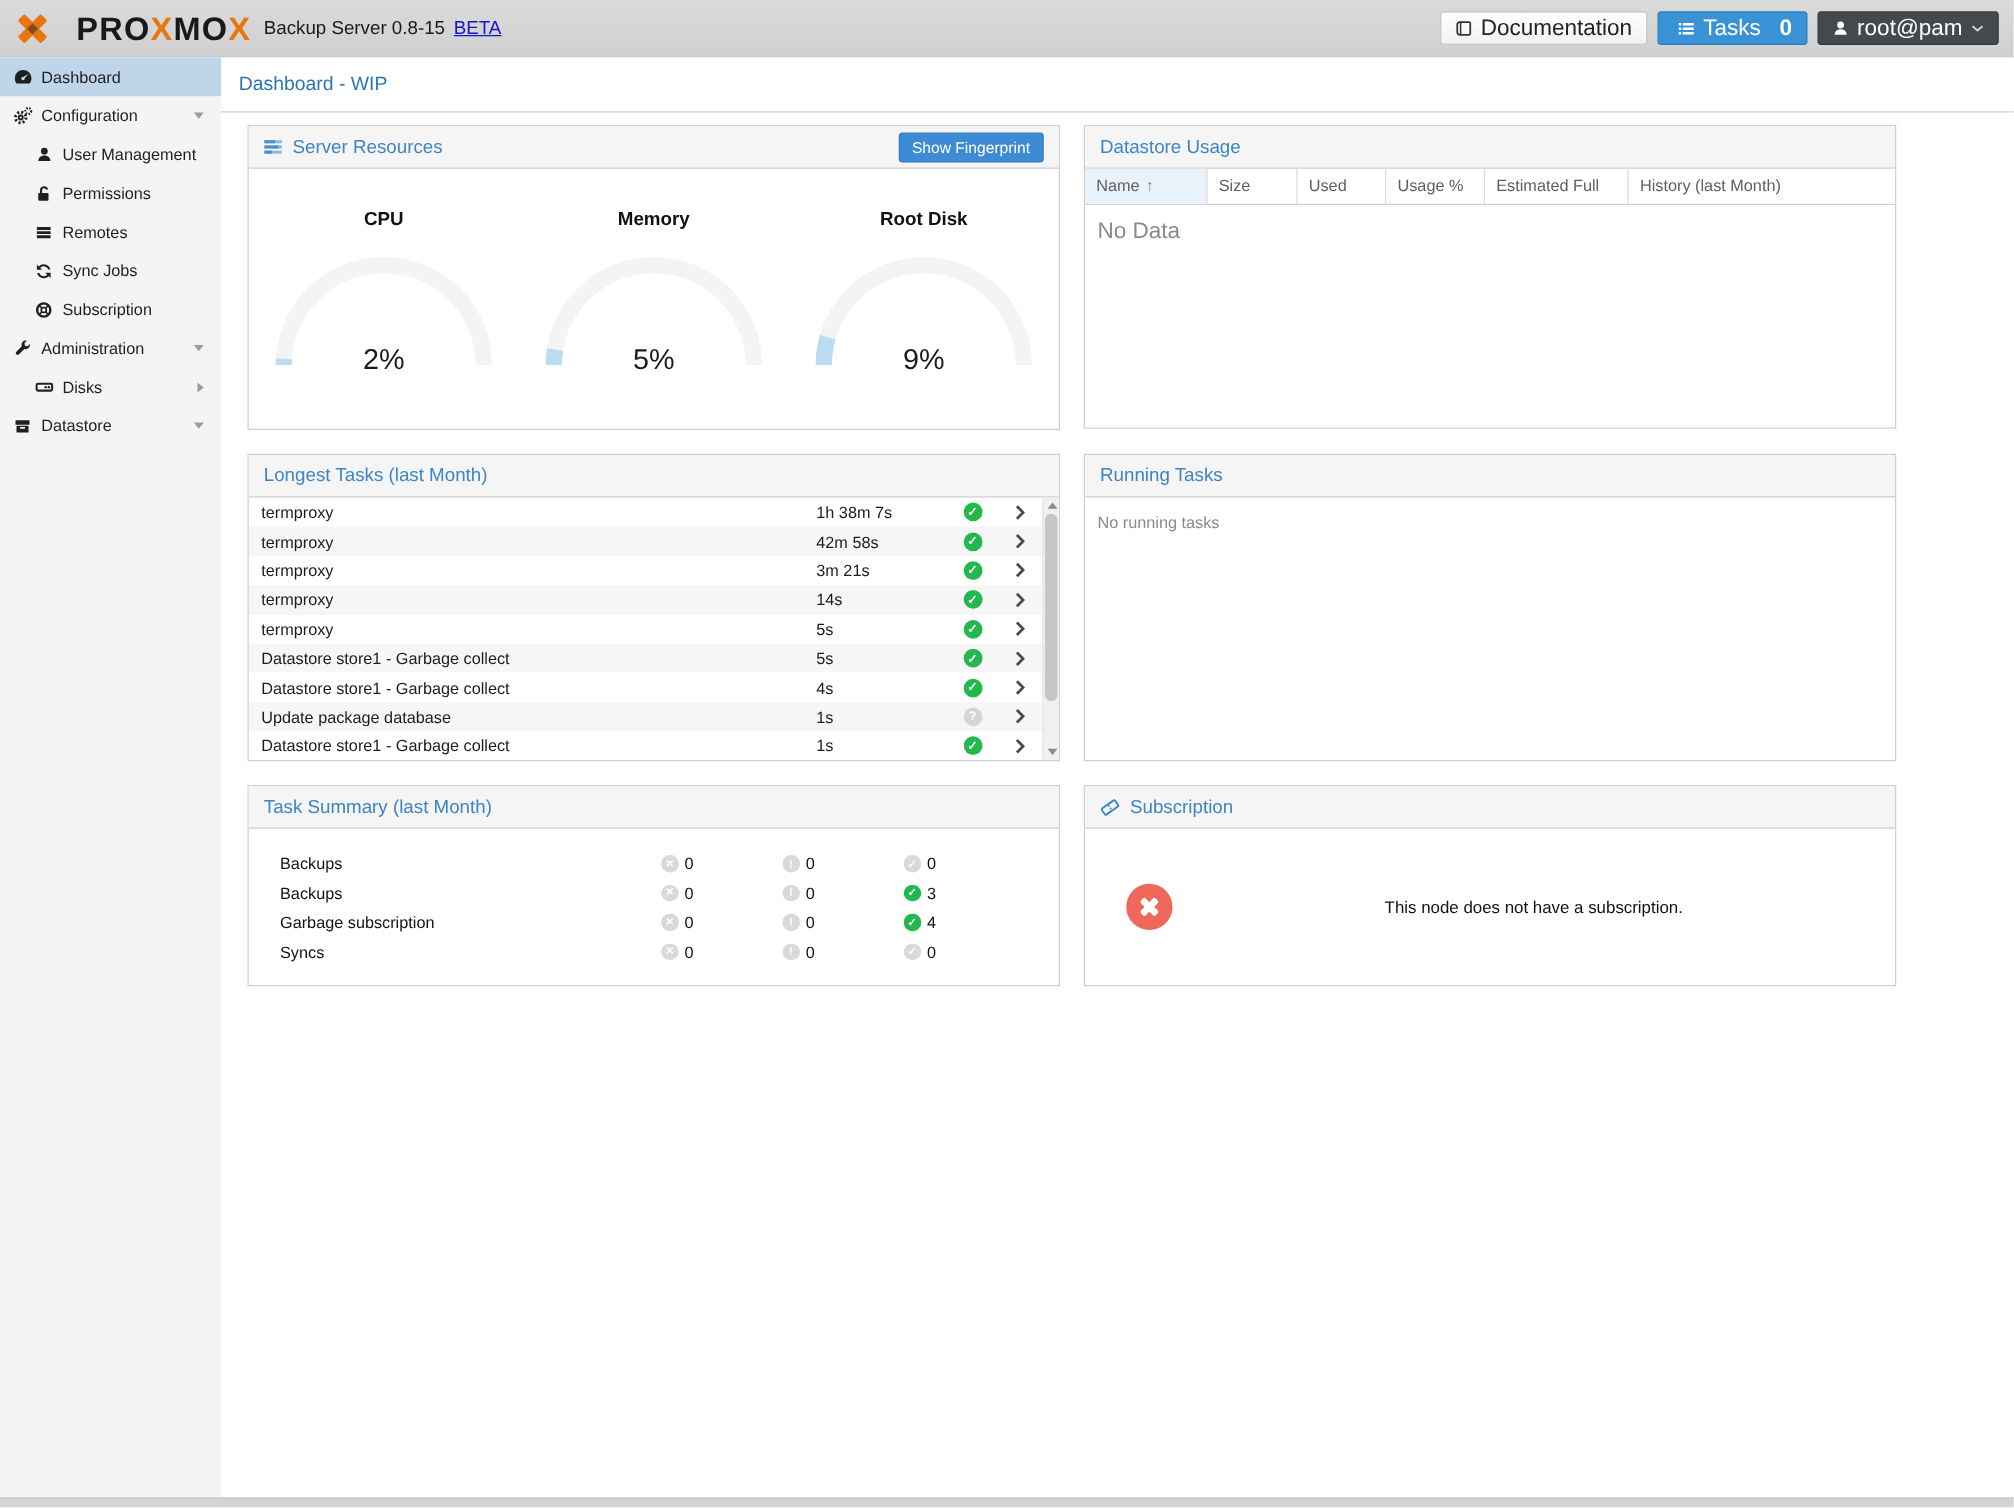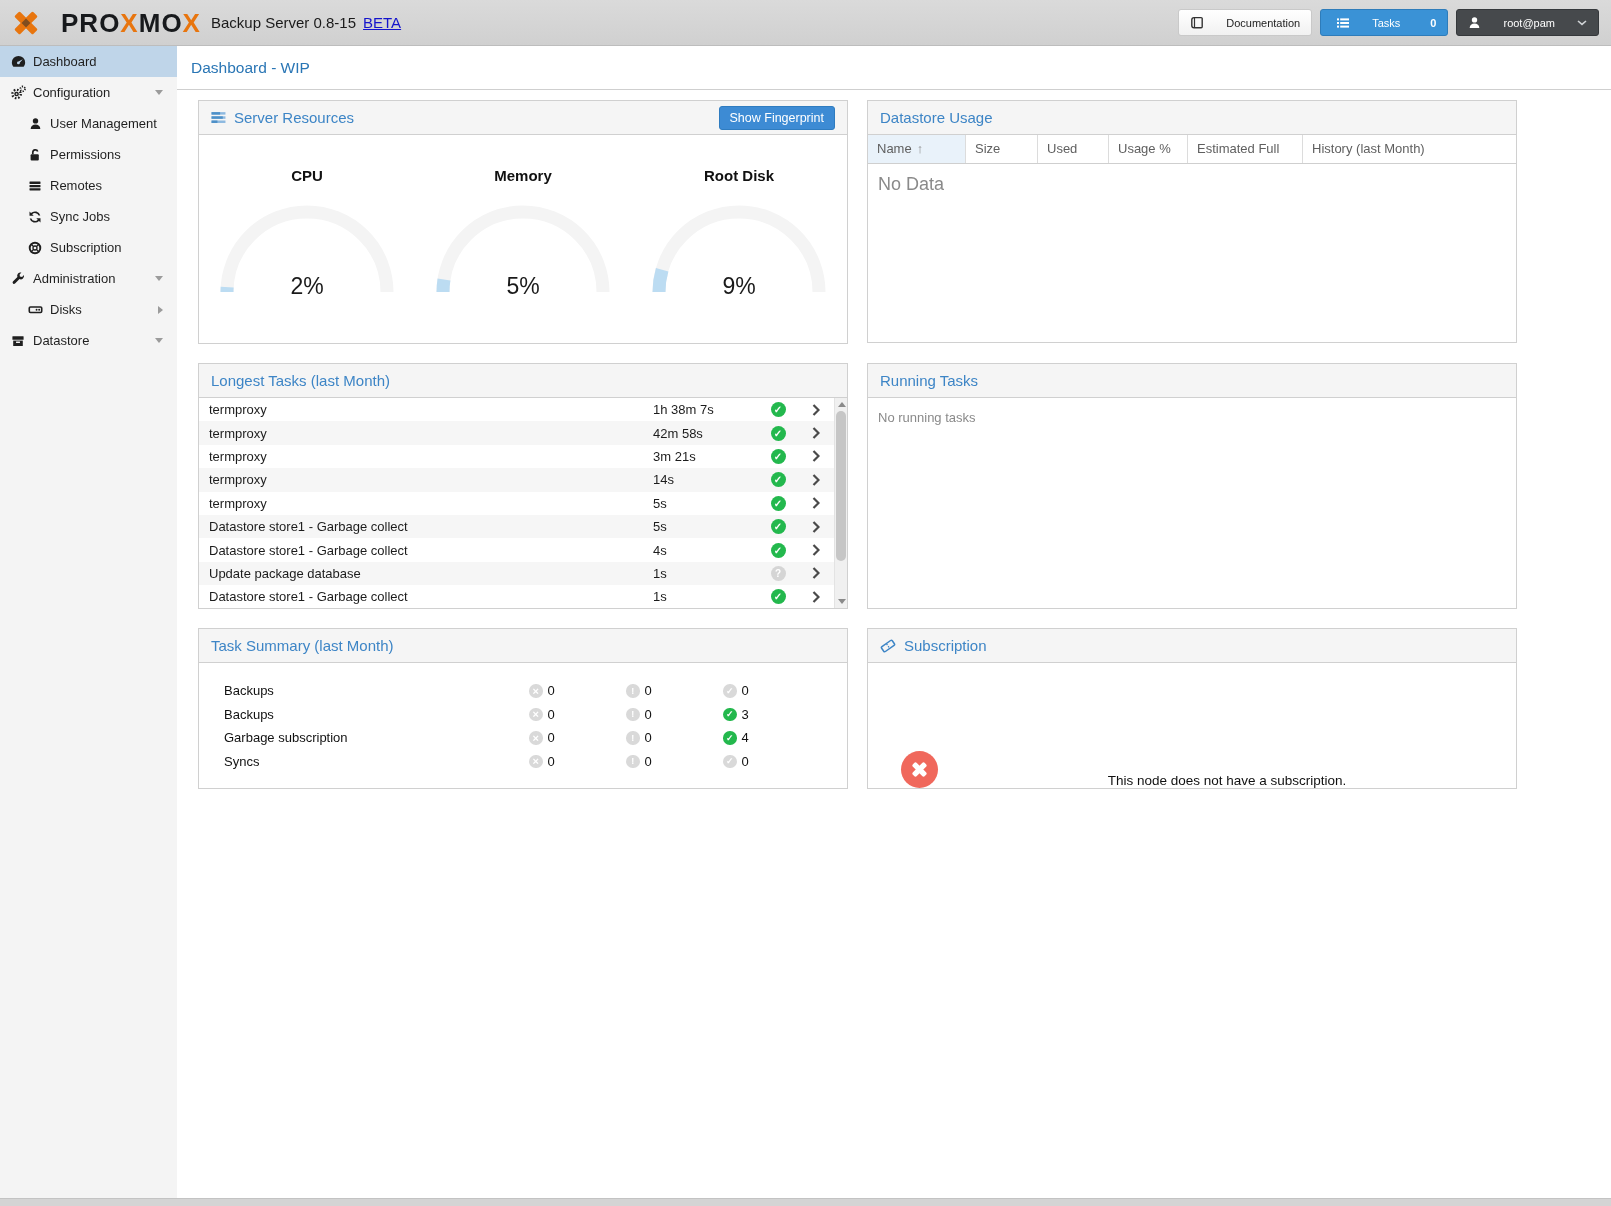--- a/index.html
+++ b/index.html
@@ -10,22 +10,22 @@
   .topbar { position:absolute; top:0; left:0; width:100%; height:46px;
     background:linear-gradient(#dadada,#d0d0d0); border-bottom:1px solid #bdbdbd;
     display:flex; align-items:center; padding:0 12px; }
   .logo { display:flex; align-items:center; gap:21px; }
   .logo-mark { width:28px; height:28px; display:block; }
   .logo-word { font-size:26px; font-weight:800; letter-spacing:1px; color:#17191c; line-height:1; }
   .logo-word .lx { color:#e8750e; }
   .product { margin-left:10px; font-size:15px; color:#1a1a1a; }
   .beta-link { margin-left:7px; font-size:15px; color:#1414cc; text-decoration:underline; cursor:pointer; }
   .topbar-right { margin-left:auto; display:flex; align-items:center; gap:8px; }
-  .tb-btn { height:27px; display:inline-flex; align-items:center; gap:22px; padding:0 11px;
-    border-radius:3px; font-size:11px; cursor:pointer; }
+  .tb-btn { height:27px; display:inline-flex; align-items:center; gap:7px; padding:0 11px;
+    border-radius:3px; font-size:18px; cursor:pointer; }
   .tb-btn.light { background:linear-gradient(#ffffff,#f1f1f1); border:1px solid #c9c9c9; color:#222; }
   .tb-btn.blue  { background:#3a92d6; border:1px solid #2e7cba; color:#fff;padding-left:15px; }
   .tb-btn.dark  { background:#46494c; border:1px solid #35383b; color:#fff; }
   .tb-count { font-weight:bold; margin-left:8px; }
 
   
   .sidebar { position:absolute; top:46px; left:0; width:177px; bottom:8px; background:#f4f4f4; }
   .side-item { height:31px; display:flex; align-items:center; padding-left:10px;
     font-size:13px; color:#1f1f1f; position:relative; cursor:pointer; }
   .side-item.child { padding-left:27px; }
@@ -92,21 +92,21 @@
   .ts-label { width:330px; padding-left:25px; }
   .ts-cell { width:97px; display:flex; align-items:center; gap:5px; }
   .sum-ic { width:13.5px; height:13.5px; border-radius:50%; color:#fff; font-size:9px; font-weight:bold;
     display:flex; align-items:center; justify-content:center; background:#d9d9d9; flex:0 0 auto; }
   .sum-ic.green { background:#23b84d; }
   .ic-err::after { content:"\00D7"; font-size:11px; }
   .ic-warn::after { content:"!"; }
   .ic-ok::after { content:"\2713"; }
 
   
-  .sub-body { height:125px; display:flex; align-items:flex-end; }
+  .sub-body { height:125px; display:flex; align-items:center; }
   .sub-icon { width:37px; height:37px; border-radius:50%; background:#f0685c; margin-left:33px;
     display:flex; align-items:center; justify-content:center; flex:0 0 auto; }
   .sub-msg { flex:1; text-align:center; font-size:13.5px; color:#111; }
 
   .bottom-bar { position:absolute; bottom:0; left:0; width:100%; height:8px; background:#d4d4d4; border-top:1px solid #c3c3c3; }
 </style>
 </head>
 <body>
 
 <div class="topbar">

